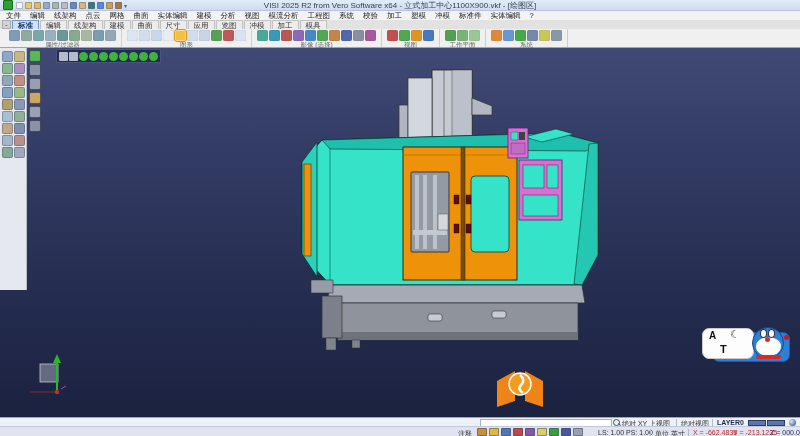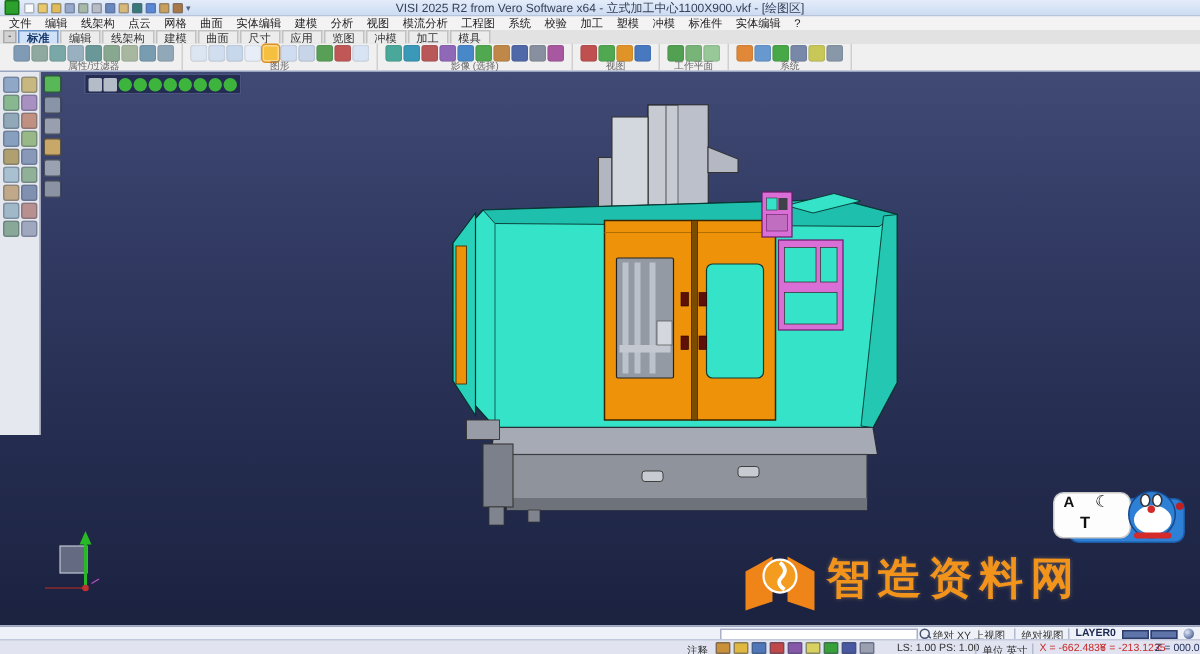--- a/index.html
+++ b/index.html
@@ -451,21 +451,20 @@
       </g>
 
       <g transform="translate(497,317)">
         <path d="M0,16 L18,6 L18,36 L0,42 Z" fill="#ef8418"></path>
         <path d="M46,16 L28,6 L28,36 L46,42 Z" fill="#ef8418"></path>
         <circle cx="23" cy="19" r="11" fill="#f39c1f" stroke="#fff" stroke-width="1.5"></circle>
         <path d="M23,10 q6,5 1,10 q-4,4 2,8" stroke="#fff" stroke-width="2.5" fill="none"></path>
       </g>
     </svg>
 
-    <div class="wm-text">智造资料网</div>
 
     <div class="sticker">
       <div class="stk-blue"></div>
       <div class="stk-white"></div>
       <span class="stk-a">A</span>
       <span class="stk-moon">☾</span>
       <span class="stk-t">T</span>
       <div class="dora-head"></div>
       <div class="dora-face"></div>
       <div class="dora-eye l"></div>

